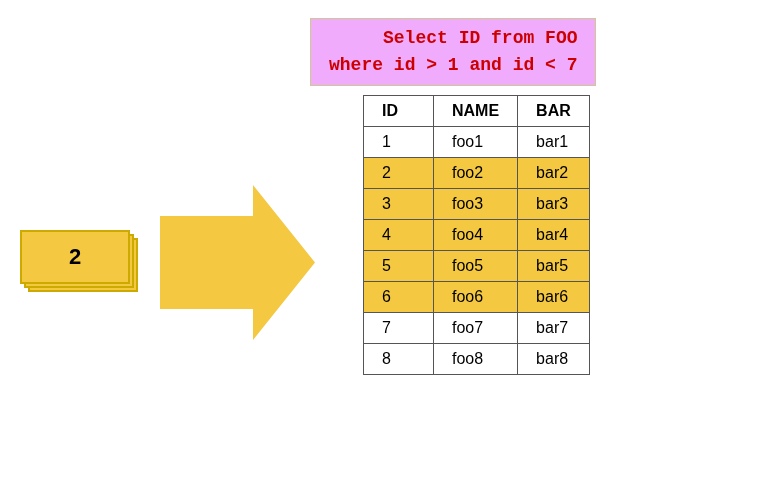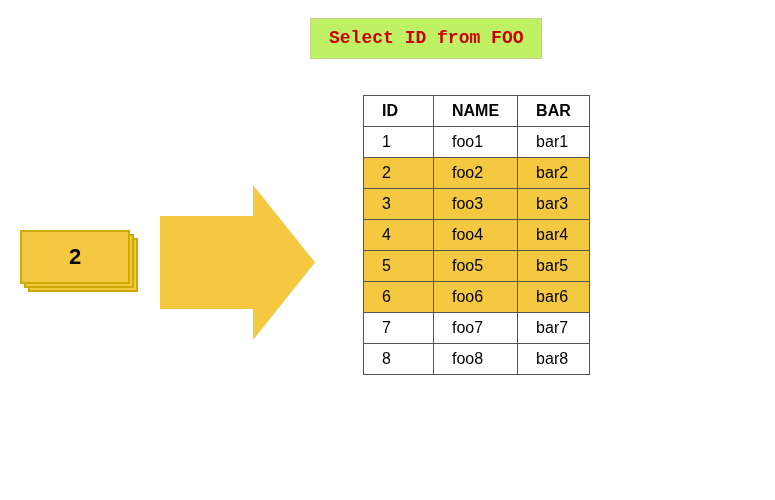--- a/index.html
+++ b/index.html
@@ -10,21 +10,21 @@
       font-family: 'Courier New', Courier, monospace;
       overflow: hidden;
       position: relative;
     }
 
     
     .query-box {
       position: absolute;
       top: 18px;
       left: 310px;
-      background: #bef264;
+      background: #f0abfc;
       border: 1px solid #cccc88;
       padding: 6px 18px;
       text-align: right;
       line-height: 1.5;
     }
     .query-line {
       font-size: 18px;
       font-weight: bold;
       font-family: 'Courier New', Courier, monospace;
     }
@@ -98,20 +98,29 @@
 <div class="query-box">
   <div class="query-line">
     <span class="kw">Select</span>
     <span class="plain"> </span>
     <span class="val">ID</span>
     <span class="plain"> </span>
     <span class="kw">from</span>
     <span class="plain"> </span>
     <span class="val">FOO</span>
   </div>
+  <div class="query-line">
+    <span class="kw">where</span>
+    <span class="plain"> </span>
+    <span class="val">id &gt; 1</span>
+    <span class="plain"> </span>
+    <span class="kw">and</span>
+    <span class="plain"> </span>
+    <span class="val">id &lt; 7</span>
+  </div>
 </div>
 
 <table class="data-table">
   <thead>
     <tr>
       <th>ID</th>
       <th>NAME</th>
       <th>BAR</th>
     </tr>
   </thead>

